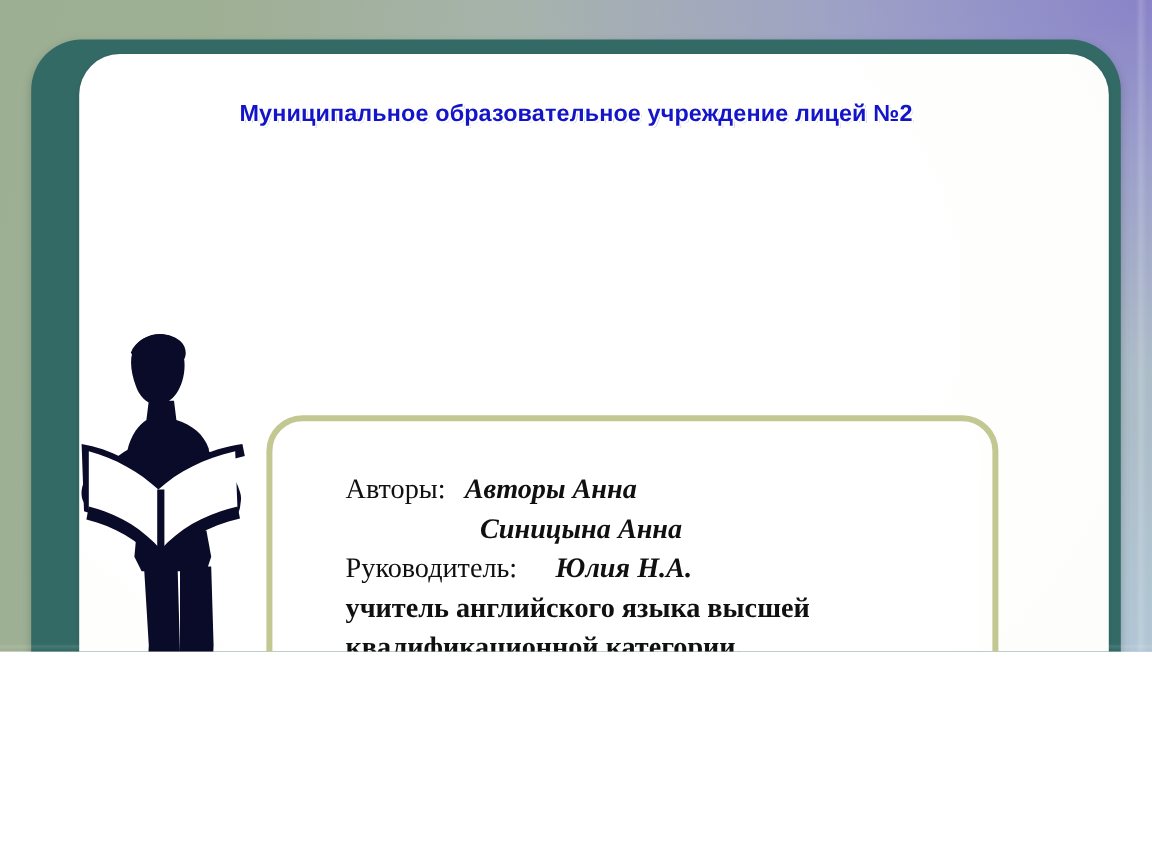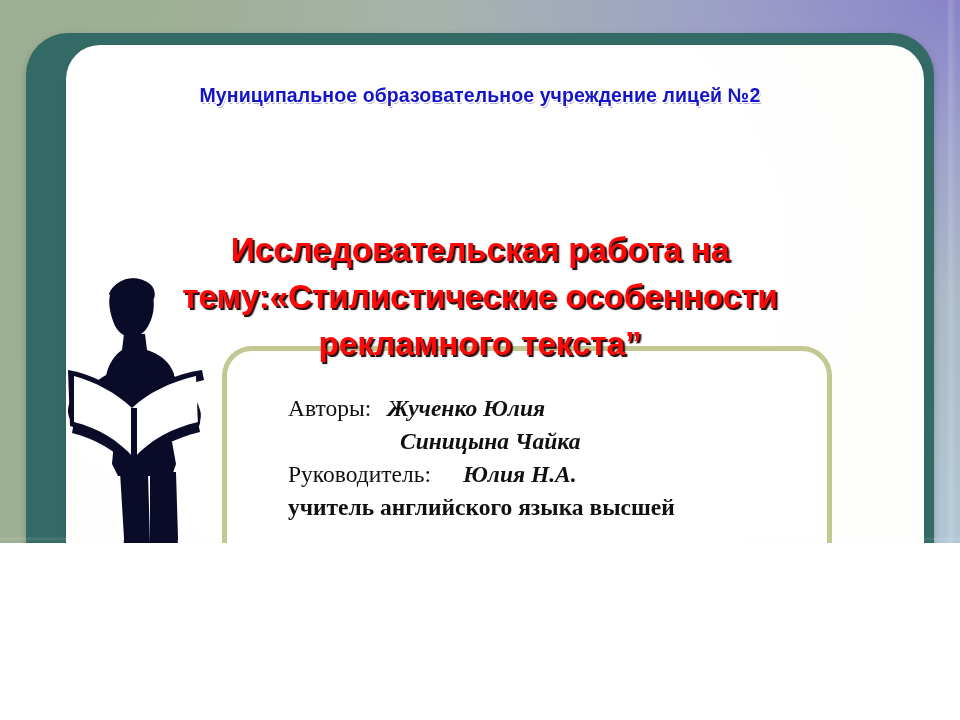--- a/index.html
+++ b/index.html
@@ -180,38 +180,36 @@
 
   <div class="teal-frame">
     <div class="white-page"></div>
   </div>
 
   <div class="header-title">Муниципальное  образовательное учреждение лицей №2</div>
 
   <div class="author-box-fill"></div>
   <div class="author-box"></div>
 
-  <div class="main-title">
-    <div>Исследовательская работа на</div>
-    <div>тему:«Стилистические особенности</div>
-    <div>рекламного текста”</div>
-  </div>
 
   <div class="author-text">
     <span class="line">
-      <span class="lbl">Авторы:</span><span class="gap-sm"></span><span class="nm">Жученко Юлия</span>
+      <span class="lbl">Авторы:</span><span class="gap-sm"></span><span class="nm">Авторы Анна</span>
     </span>
     <span class="line indent-names">
-      <span class="nm">Синицына Чайка</span>
+      <span class="nm">Синицына Анна</span>
     </span>
     <span class="line">
       <span class="lbl">Руководитель:</span><span class="gap-sm"></span><span class="gap-sm"></span><span class="nm">Юлия Н.А.</span>
     </span>
     <span class="line">
       <span class="plain">учитель английского языка высшей</span>
+    </span>
+    <span class="line">
+      <span class="plain">квалификационной категории.</span>
     </span>
   </div>
 
   <div class="silhouette">
     <svg viewBox="0 0 200 350" xmlns="http://www.w3.org/2000/svg" aria-hidden="true">
       <g fill="#0A0B28">
 
         <path d="M61 12 C72 -2, 95 -1, 100 16 C104 29, 101 43, 95 52 C91 58, 84 62, 77 61
                  C70 60, 64 54, 61 45 C57 34, 55 21, 61 12 Z"></path>
 

